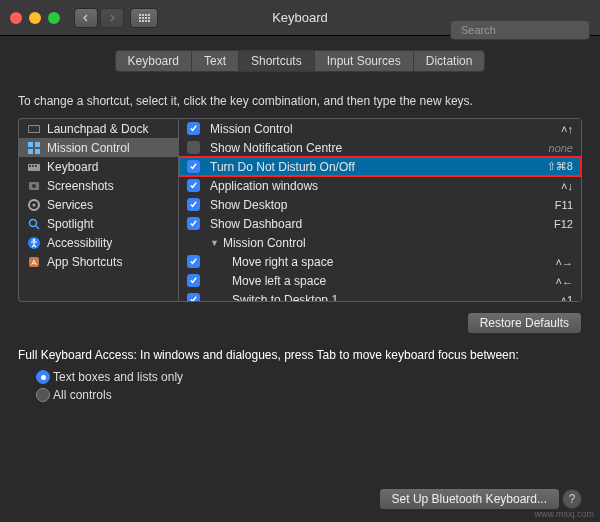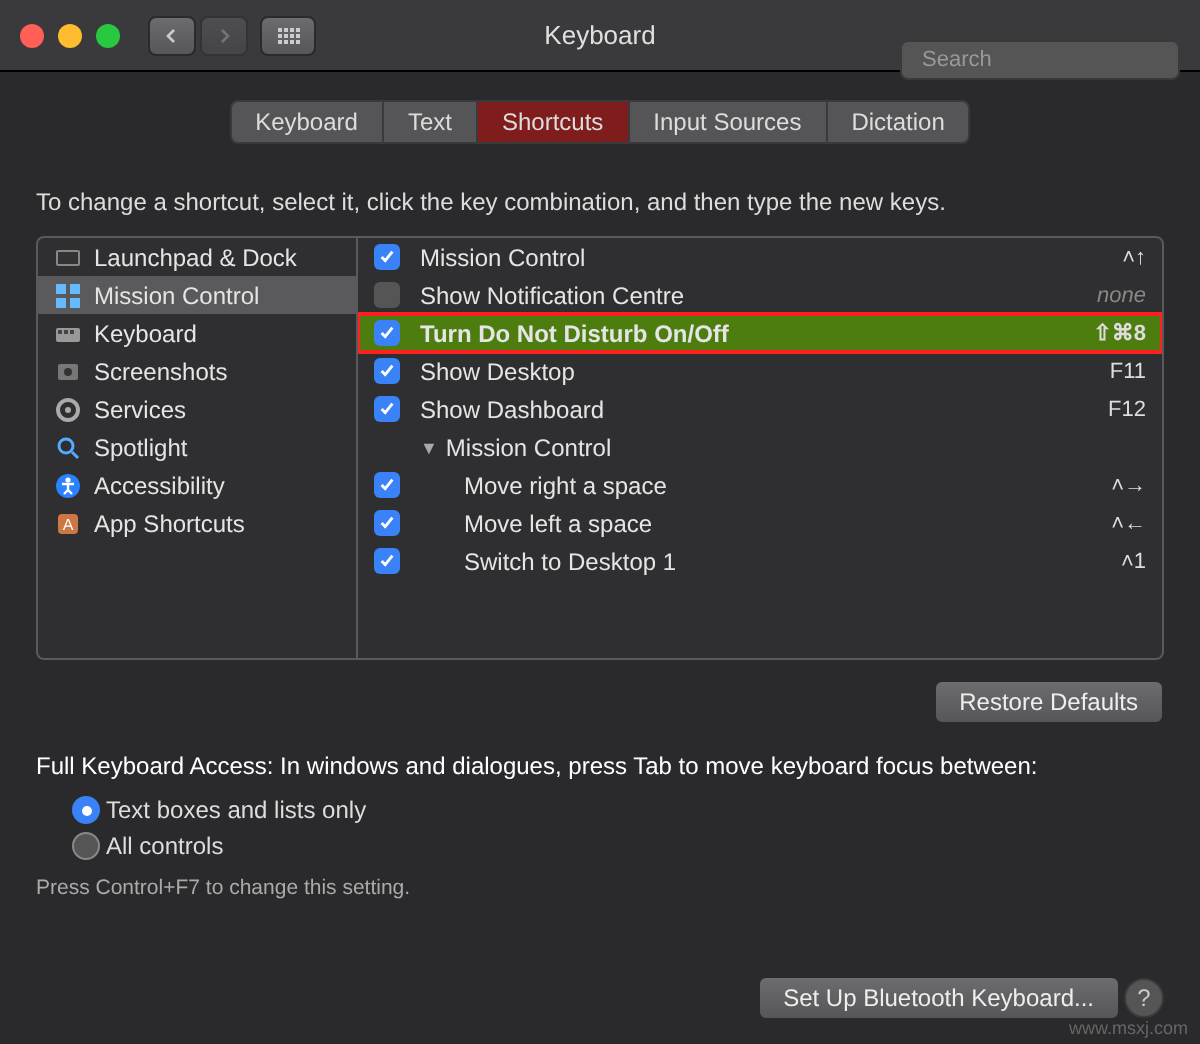--- a/index.html
+++ b/index.html
@@ -20,36 +20,36 @@
     .title { position: absolute; left: 0; right: 0; text-align: center; color: #e0e0e0; font-size: 13px; font-weight: 500; pointer-events: none; }
     .search-wrap { margin-left: auto; display: flex; align-items: center; background: #555; border: 1px solid #3a3a3c; border-radius: 4px; padding: 2px 6px; width: 140px; height: 20px; margin-top: 25px; }
     .search-wrap svg { opacity: 0.6; }
     .search-input { background: none; border: none; color: #ccc; font-size: 11px; margin-left: 4px; outline: none; flex: 1; }
     .search-input::placeholder { color: #999; }
 
     .tabs { display: flex; justify-content: center; gap: 0; margin: 14px 0 6px; }
     .tab { background: #555557; color: #ddd; font-size: 12px; padding: 3px 12px; border: 1px solid #3a3a3c; border-right: none; cursor: pointer; }
     .tab:first-child { border-radius: 4px 0 0 4px; }
     .tab:last-child { border-radius: 0 4px 4px 0; border-right: 1px solid #3a3a3c; }
-    .tab.active { background: #7f1d1d; }
+    .tab.active { background: #404040; }
 
     .content { padding: 8px 18px; }
     .hint { color: #ddd; font-size: 12px; margin: 8px 0 10px; }
     
-    .panels { display: flex; height: 212px; }
+    .panels { display: flex; height: 184px; }
     .catlist, .shortcutlist { border: 1px solid #5a5a5c; background: #2f2f31; overflow: hidden; }
     .catlist { width: 160px; border-radius: 4px 0 0 4px; border-right: none; }
     .shortcutlist { flex: 1; border-radius: 0 4px 4px 0; overflow-y: auto; }
     
     .catrow { display: flex; align-items: center; gap: 6px; padding: 2px 8px; color: #e5e5e5; font-size: 12px; height: 19px; cursor: pointer; }
     .catrow.sel { background: #5a5a5c; }
     .caticon { width: 14px; height: 14px; display: flex; align-items: center; justify-content: center; flex-shrink: 0; }
     
     .shrow { display: flex; align-items: center; padding: 0 8px; color: #e5e5e5; font-size: 12px; height: 19px; cursor: pointer; }
-    .shrow.hl { outline: 2px solid #ff2020; outline-offset: -1px; background: #4d7c0f; font-weight: bold; }
+    .shrow.hl { outline: 2px solid #ff2020; outline-offset: -1px; background: #0369a1; }
     .chk { width: 13px; height: 13px; border-radius: 3px; margin-right: 10px; flex-shrink: 0; display: flex; align-items: center; justify-content: center; }
     .chk.on { background: #3a82f7; }
     .chk.off { background: #555; }
     .chk svg { width: 9px; height: 9px; }
     .shname { flex: 1; }
     .shname.indent { padding-left: 22px; }
     .shname.group { padding-left: 0; }
     .disclosure { color: #aaa; font-size: 9px; margin-right: 4px; }
     .shkey { color: #ddd; font-size: 11px; text-align: right; }
     .shkey.none { color: #888; font-style: italic; text-align: right; }
@@ -235,20 +235,29 @@
           </span>
           <span class="shname">Turn Do Not Disturb On/Off</span>
           <span class="shkey">⇧⌘8</span>
         </div>
         <div class="shrow">
           <span class="chk on">
             <svg viewBox="0 0 10 10">
               <path d="M2 5l2 2 4-5" stroke="#fff" stroke-width="1.6" fill="none"></path>
             </svg>
           </span>
+          <span class="shname">Application windows</span>
+          <span class="shkey">˄↓</span>
+        </div>
+        <div class="shrow">
+          <span class="chk on">
+            <svg viewBox="0 0 10 10">
+              <path d="M2 5l2 2 4-5" stroke="#fff" stroke-width="1.6" fill="none"></path>
+            </svg>
+          </span>
           <span class="shname">Show Desktop</span>
           <span class="shkey">F11</span>
         </div>
         <div class="shrow">
           <span class="chk on">
             <svg viewBox="0 0 10 10">
               <path d="M2 5l2 2 4-5" stroke="#fff" stroke-width="1.6" fill="none"></path>
             </svg>
           </span>
           <span class="shname">Show Dashboard</span>
@@ -297,21 +306,20 @@
   <div class="radios">
     <div class="radiorow">
       <div class="radio on"></div>
       <span>Text boxes and lists only</span>
     </div>
     <div class="radiorow">
       <div class="radio off"></div>
       <span>All controls</span>
     </div>
   </div>
-  <div class="tip">Press Control+F7 to change this setting.</div>
 </div>
 
 <div class="footer">
   <button class="macbtn">Set Up Bluetooth Keyboard...</button>
   <div class="help">?</div>
 </div>
 
 <div class="watermark">www.msxj.com</div>
 
 </body></html>

